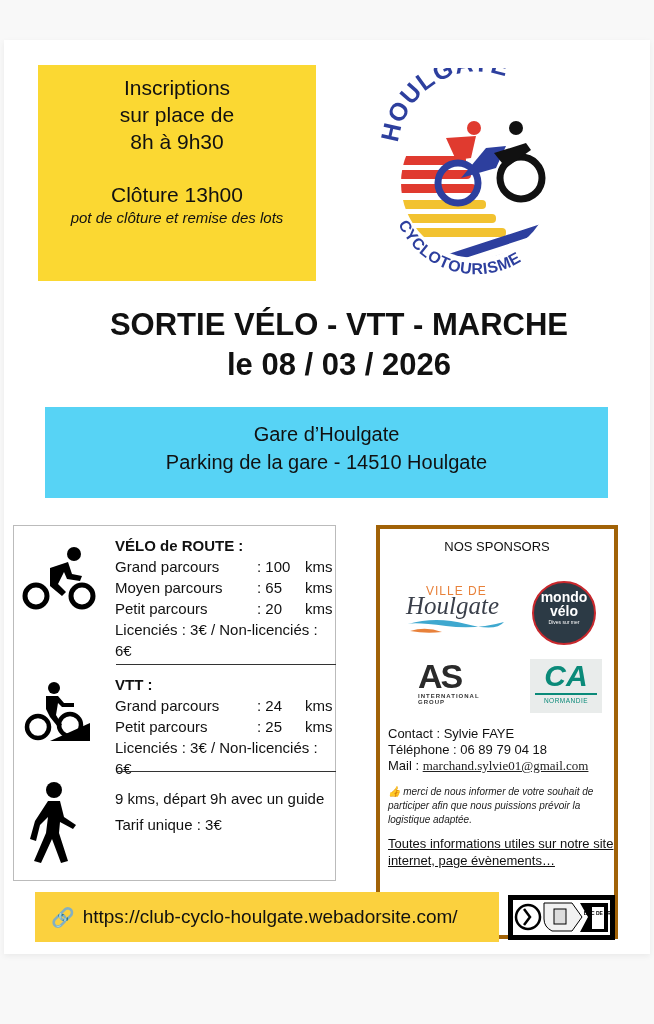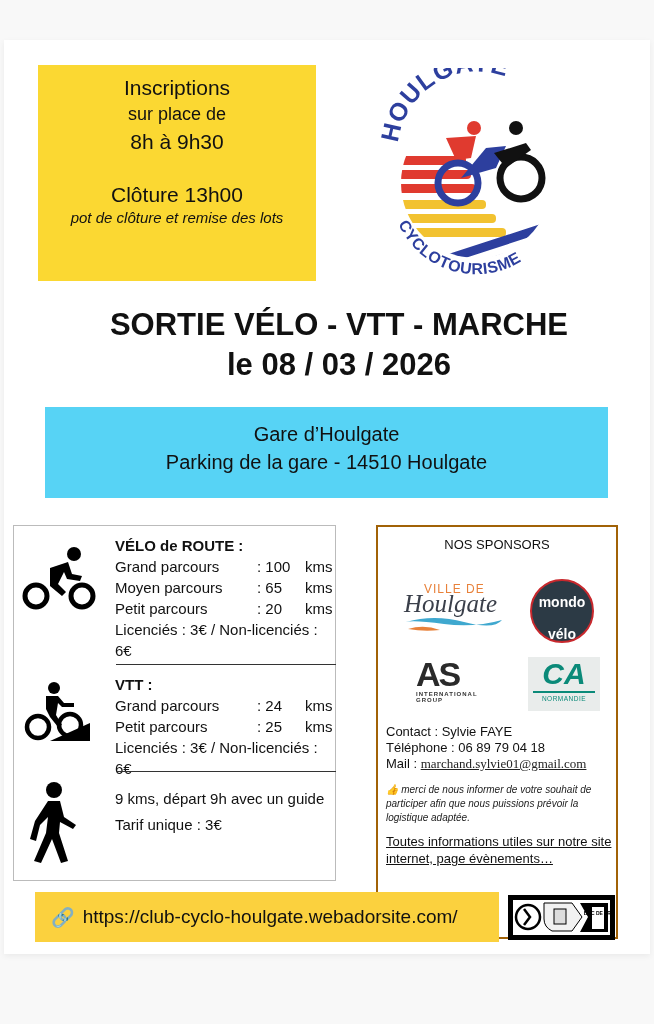--- a/index.html
+++ b/index.html
@@ -7,21 +7,21 @@
   .card { position:absolute; left:4px; top:40px; width:646px; height:914px; background:#fff; box-shadow:0 2px 6px rgba(0,0,0,0.06); }
   .abs { position:absolute; }
   .yellow-box { left:34px; top:25px; width:278px; height:216px; background:#fbd832; text-align:center; }
   .yb-l1 { font-size:21px; line-height:27px; font-weight:500; margin-top:9px; }
   .yb-close { font-size:21px; line-height:26px; margin-top:27px; }
   .yb-italic { font-style:italic; font-size:15px; line-height:20px; }
   .logo { left:372px; top:28px; width:200px; height:230px; }
   .title { left:12px; top:265px; width:646px; text-align:center; font-weight:bold; font-size:31px; line-height:40px; }
   .blue-box { left:41px; top:367px; width:563px; height:91px; background:#57d3f5; text-align:center; font-size:20px; line-height:28px; padding-top:13px; box-sizing:border-box; }
   .left-panel { left:9px; top:485px; width:323px; height:356px; border:1px solid #bbb; box-sizing:border-box; }
-  .right-panel { left:372px; top:485px; width:242px; height:414px; border:2px solid #a16207; box-sizing:border-box; }
+  .right-panel { left:372px; top:485px; width:242px; height:414px; border:4px solid #a16207; box-sizing:border-box; }
   .sec { position:absolute; left:101px; font-size:15px; line-height:21px; }
   .sec .h { font-weight:bold; }
   .row { display:flex; }
   .row .lbl { width:142px; }
   .row .val { width:42px; }
   .sep { position:absolute; left:102px; width:220px; border-top:1px solid #333; }
   .icon { position:absolute; }
   .sponsors-title { position:absolute; left:0; top:10px; width:100%; text-align:center; font-size:13px; }
   .contact { position:absolute; left:8px; top:197px; font-size:13px; line-height:16px; }
   .mail-link { font-family:"Liberation Serif", serif; text-decoration:underline; font-size:13px; }
@@ -30,21 +30,21 @@
   .url-bar { left:31px; top:852px; width:464px; height:50px; background:#fbd13e; display:flex; align-items:center; padding-left:16px; box-sizing:border-box; font-size:19px; }
   .recycle { left:504px; top:855px; width:107px; height:45px; background:#000; }
 </style>
 </head>
 <body>
 
 <div class="card">
 
   <div class="abs yellow-box">
     <div class="yb-l1">Inscriptions</div>
-    <div style="font-size:18px;line-height:27px;">sur place de</div>
+    <div style="font-size:21px;line-height:27px;">sur place de</div>
     <div style="font-size:21px;line-height:27px;">8h à 9h30</div>
     <div class="yb-close">Clôture 13h00</div>
     <div class="yb-italic">pot de clôture et remise des lots</div>
   </div>
 
   <div class="abs logo">
     <svg width="200" height="230" viewBox="0 0 200 230">
       <defs>
         <path id="arcTop" d="M 22 75 A 80 80 0 0 1 178 60"></path>
         <path id="arcBot" d="M 20 150 A 85 85 0 0 0 180 150"></path>
@@ -163,22 +163,22 @@
     <div class="abs" style="left:26px;top:55px;width:100px;height:55px;">
       <div style="position:absolute;left:20px;top:0;font-size:12px;color:#e8813a;letter-spacing:1px;">VILLE  DE</div>
       <div style="position:absolute;left:0;top:8px;font-family:'Liberation Serif',serif;font-style:italic;font-size:25px;color:#3a3f4a;">Houlgate</div>
       <svg style="position:absolute;left:0;top:34px;" width="100" height="18" viewBox="0 0 100 18">
         <path d="M2 6 Q30 -2 60 6 T98 4 Q70 12 40 8 T2 6 Z" fill="#3fa8cf"></path>
         <path d="M4 13 Q20 8 36 14 Q20 16 4 13 Z" fill="#e8813a"></path>
       </svg>
     </div>
 
     <div class="abs" style="left:152px;top:52px;width:64px;height:64px;border-radius:50%;background:#2c3a45;border:2px solid #c8282d;box-sizing:border-box;text-align:center;color:#fff;">
-      <div style="font-weight:bold;font-size:14px;margin-top:14px;line-height:14px;">mondo</div>
-      <div style="font-weight:bold;font-size:14px;line-height:14px;margin-top:18px;">vélo</div>
+      <div style="font-weight:bold;font-size:14px;margin-top:7px;line-height:14px;">mondo</div>
+      <div style="font-weight:bold;font-size:14px;line-height:14px;">vélo</div>
       <div style="font-size:5px;line-height:8px;">Dives sur mer</div>
     </div>
 
     <div class="abs" style="left:38px;top:130px;width:80px;height:56px;">
       <div style="font-size:34px;font-weight:bold;color:#2a2a2a;line-height:34px;letter-spacing:-2px;">AS</div>
       <div style="font-size:6px;font-weight:bold;letter-spacing:1px;color:#333;">INTERNATIONAL</div>
       <div style="font-size:6px;font-weight:bold;letter-spacing:1px;color:#333;">GROUP</div>
     </div>
 
     <div class="abs" style="left:150px;top:130px;width:72px;height:54px;background:#e9eceb;text-align:center;">

